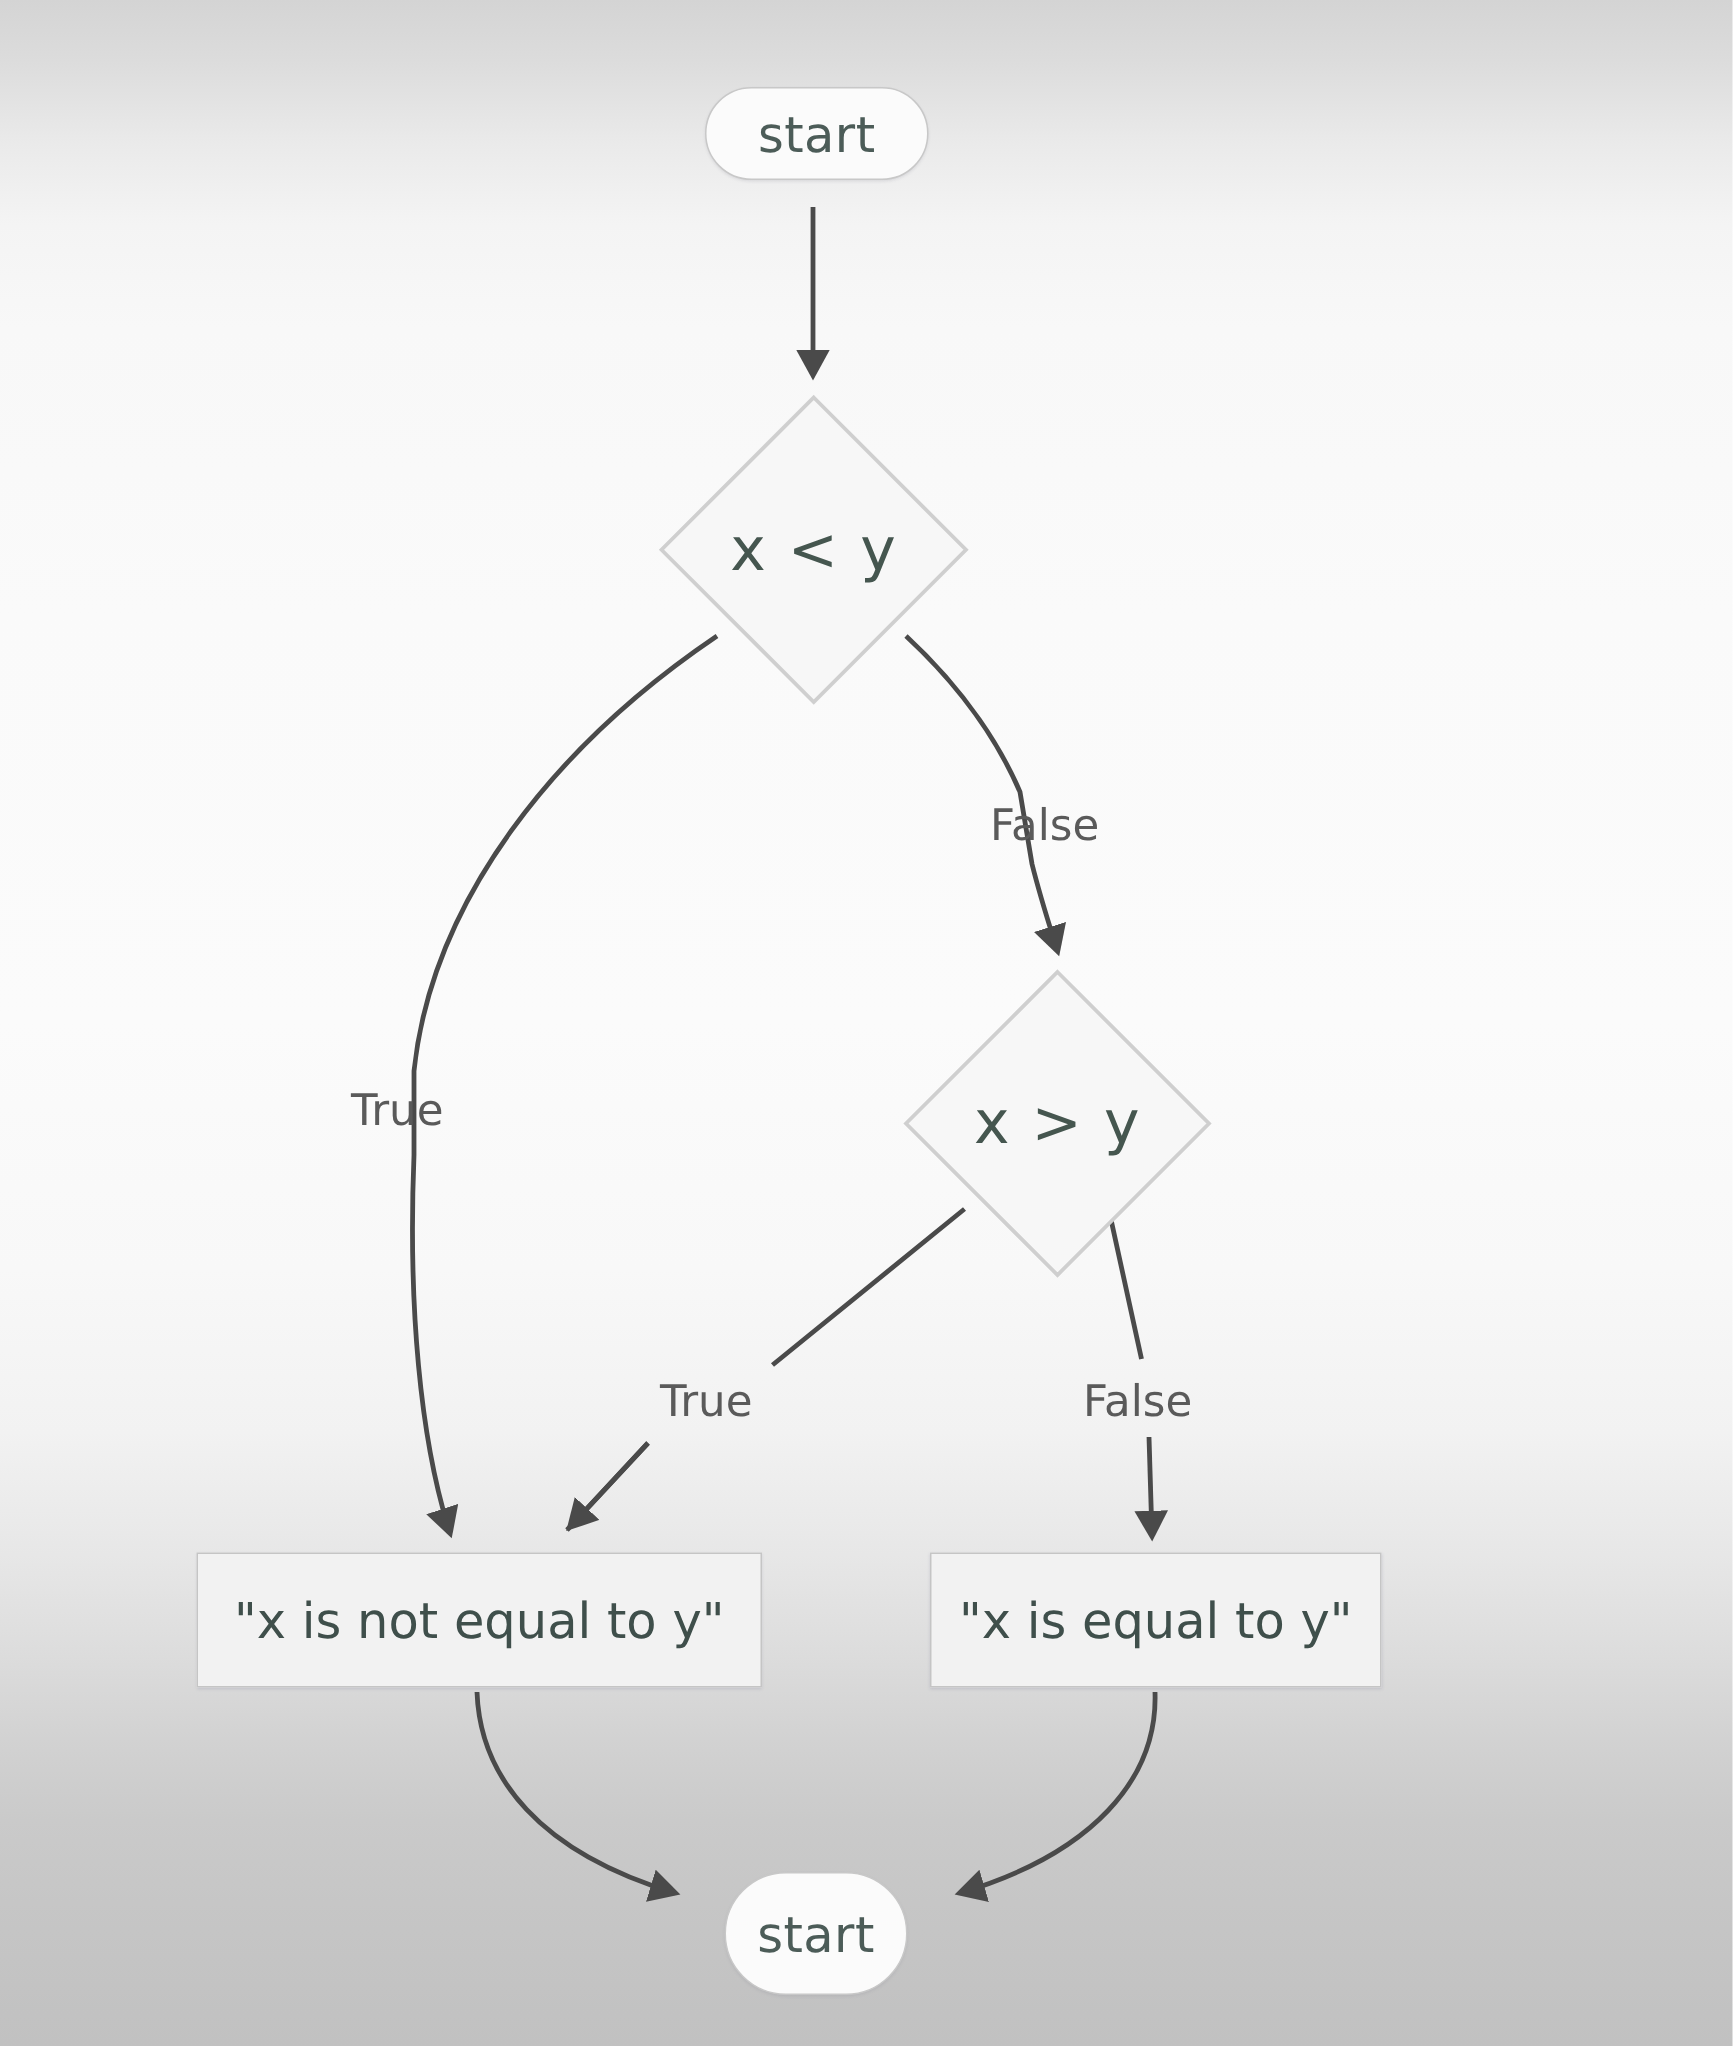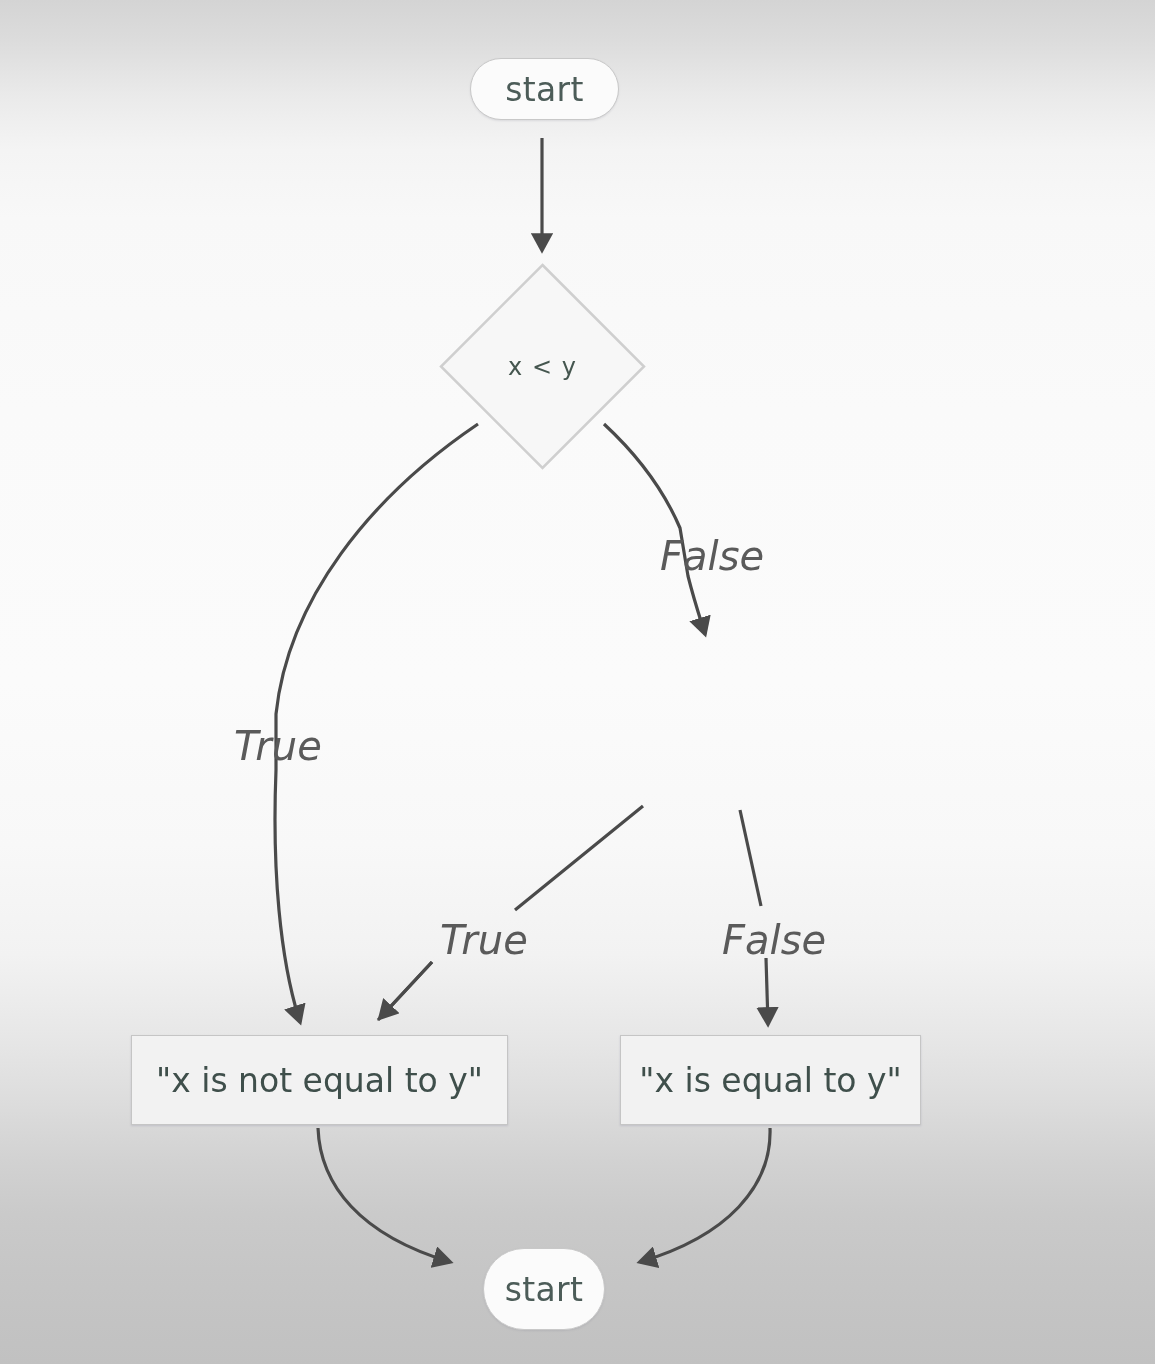--- a/index.html
+++ b/index.html
@@ -72,40 +72,39 @@
   }
   .diamond-wrap .label {
     position: absolute;
     left: 0;
     top: 0;
     width: 100%;
     height: 100%;
     display: flex;
     align-items: center;
     justify-content: center;
-    font-size: 24px;
+    font-size: 40px;
     color: #45564f;
     letter-spacing: 1px;
   }
   .process {
     background: #f2f2f2;
     border: 1.5px solid #c5c5c5;
     box-shadow: 0 1px 2px rgba(120,120,150,0.25);
   }
   .process .label {
     font-size: 33px;
     color: #3f4f4b;
     white-space: nowrap;
   }
   .edge-label {
     position: absolute;
-    font-size: 40px;
+    font-size: 29px;
     color: #5a5a5a;
     white-space: nowrap;
-    font-style: italic;
   }
 </style>
 </head>
 <body>
 
 <div id="canvas">
 
   <svg id="edges" viewBox="0 0 1155 1364">
     <defs>
       <marker id="arrow" viewBox="0 0 12 12" refX="9" refY="6" markerWidth="7" markerHeight="7" orient="auto-start-reverse">
@@ -136,20 +135,26 @@
     <span class="label">start</span>
   </div>
 
   <div class="diamond-wrap" style="left:438px; top:262px; width:209px; height:209px;">
     <svg class="diamond-shape" viewBox="0 0 209 209">
       <polygon points="104.5,3 206,104.5 104.5,206 3,104.5" fill="#f7f7f7" stroke="#cfcfcf" stroke-width="2.5"></polygon>
     </svg>
     <span class="label">x &lt; y</span>
   </div>
 
+  <div class="diamond-wrap" style="left:601px; top:645px; width:208px; height:208px;">
+    <svg class="diamond-shape" viewBox="0 0 208 208">
+      <polygon points="104,3 205,104 104,205 3,104" fill="#f7f7f7" stroke="#cfcfcf" stroke-width="2.5"></polygon>
+    </svg>
+    <span class="label">x &gt; y</span>
+  </div>
 
   <div class="node process" style="left:131px; top:1035px; width:377px; height:90px;">
     <span class="label">"x is not equal to y"</span>
   </div>
 
   <div class="node process" style="left:620px; top:1035px; width:301px; height:90px;">
     <span class="label">"x is equal to y"</span>
   </div>
 
   <div class="node terminator" style="left:483px; top:1248px; width:122px; height:82px;">

